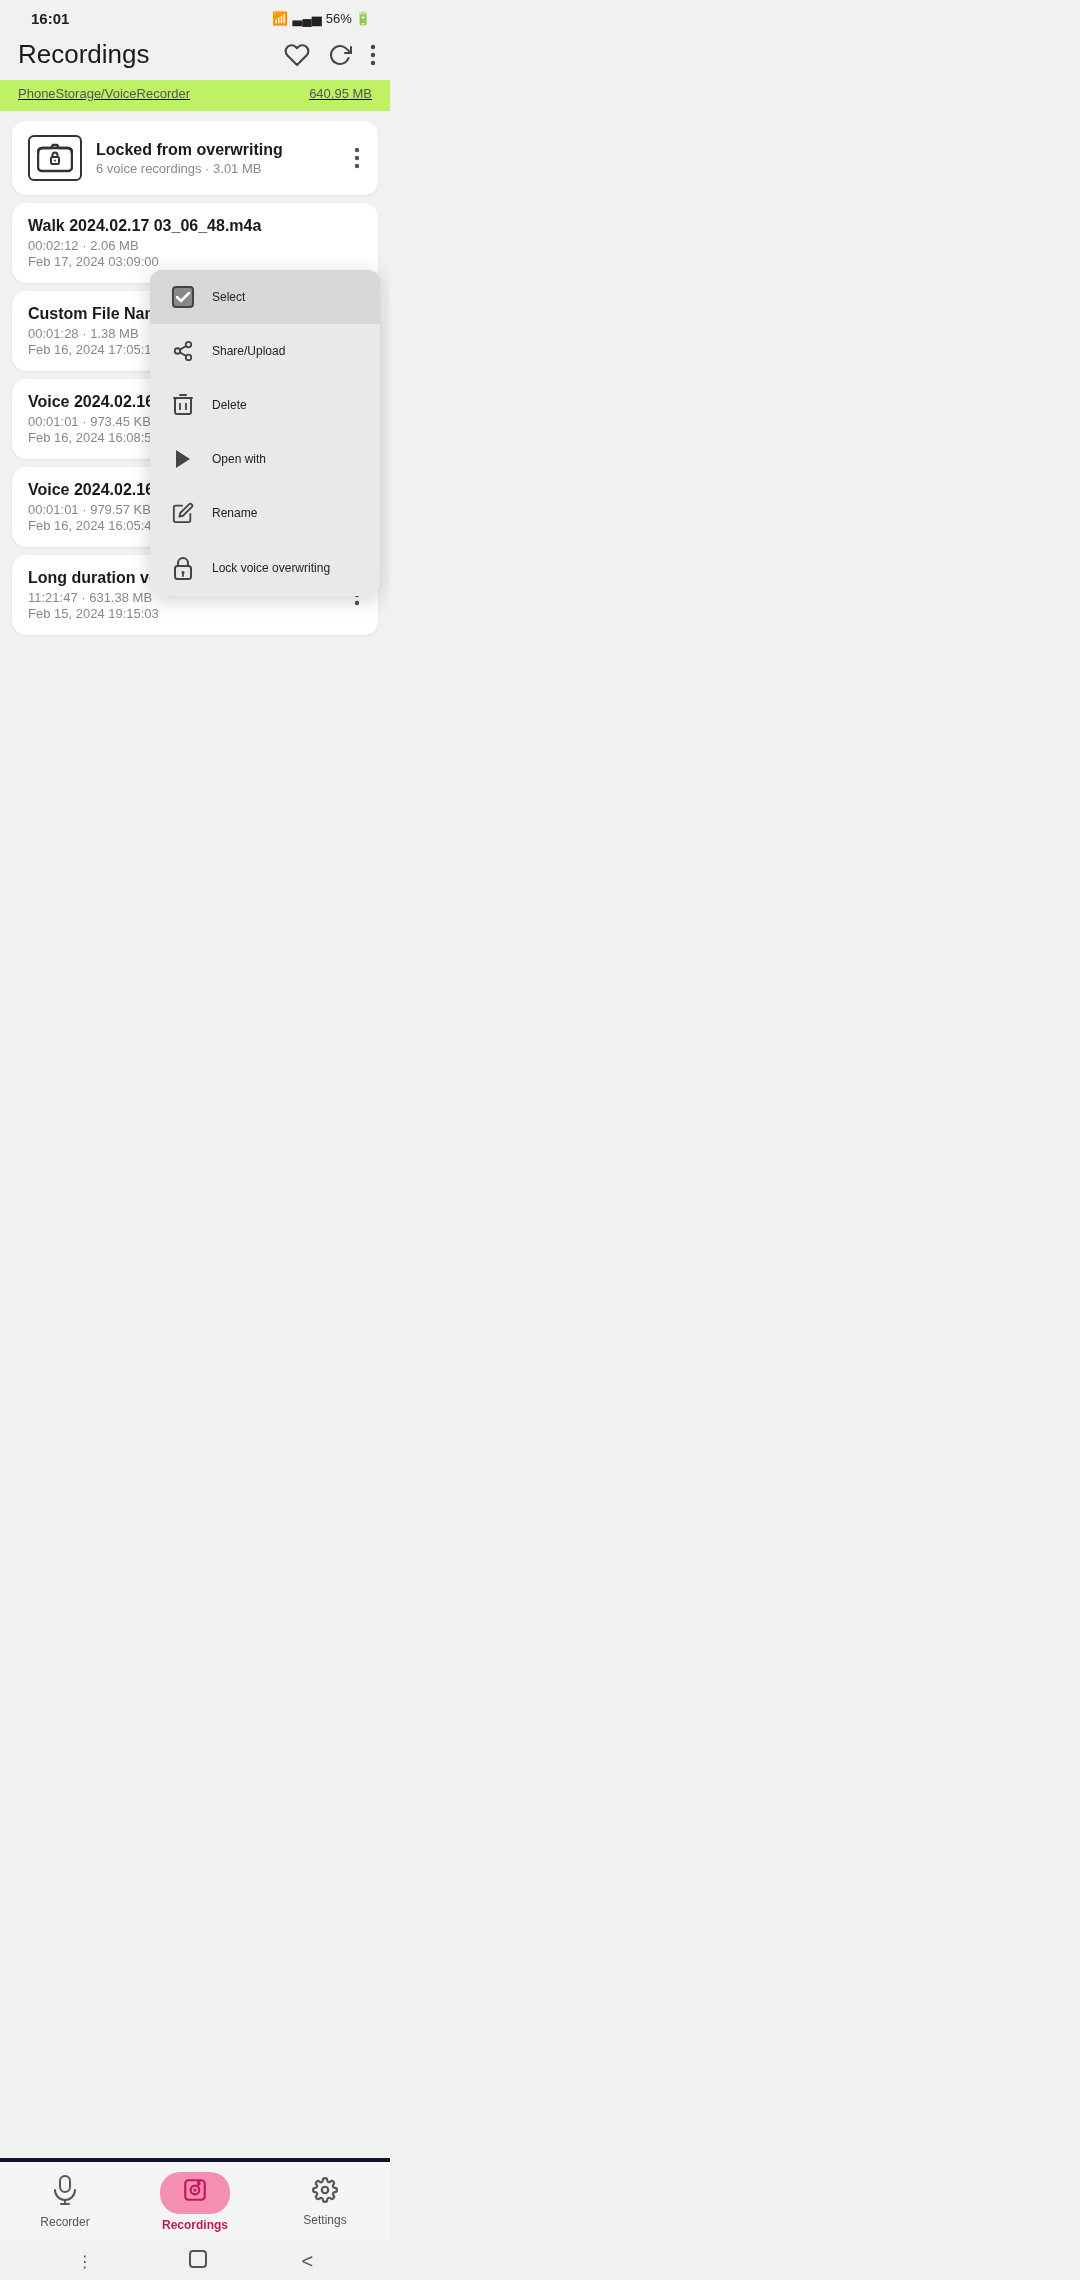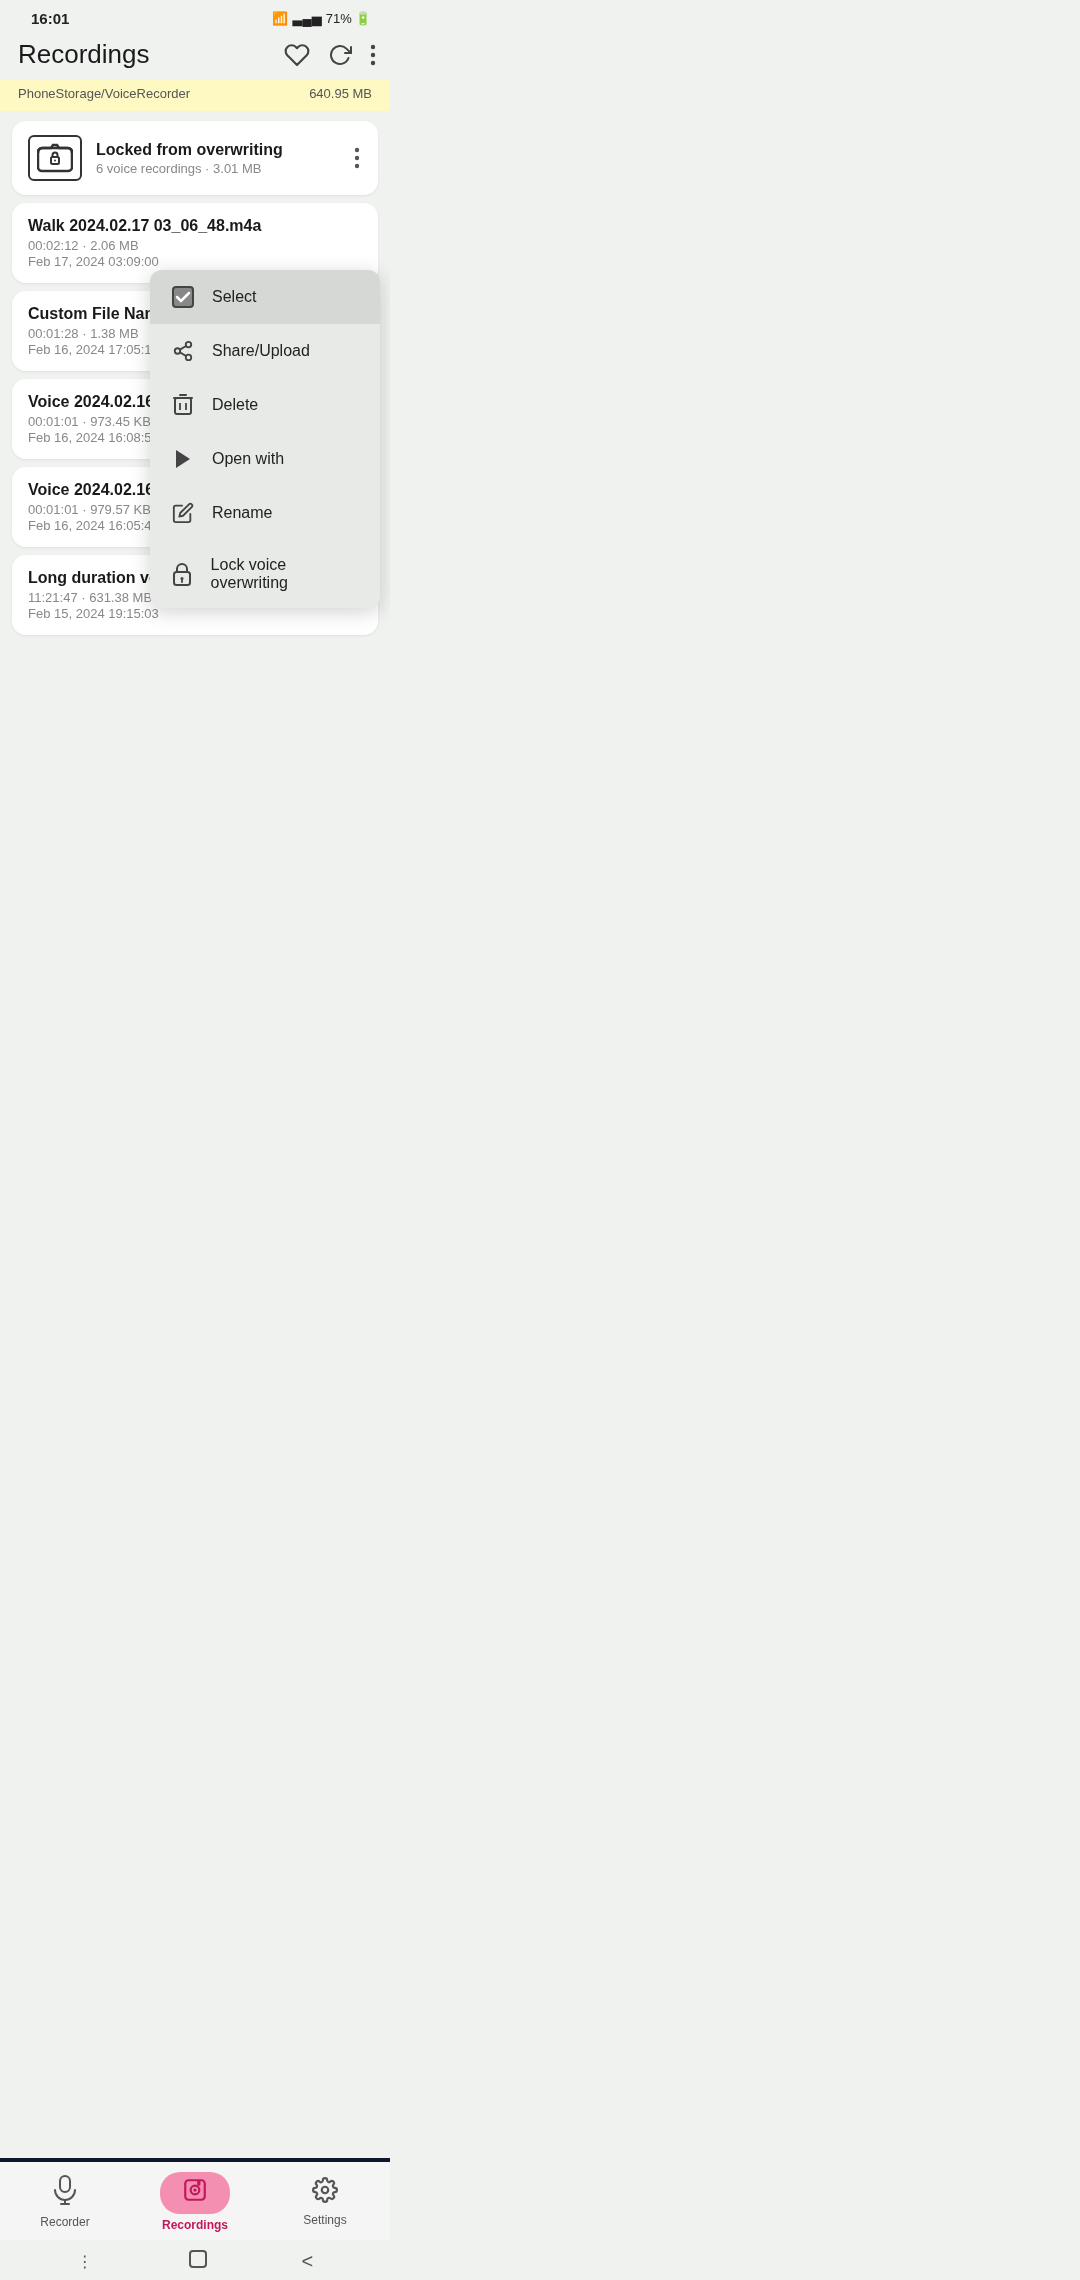--- a/index.html
+++ b/index.html
@@ -60,21 +60,22 @@
       align-items: center;
       justify-content: center;
     }
 
     
     .storage-bar {
       display: flex;
       justify-content: space-between;
       align-items: center;
       padding: 6px 18px 10px 18px;
-      background: #fef9c3;
+      background: #bef264;
+      text-decoration: underline;
     }
     .storage-path {
       font-size: 13px;
       color: #555;
     }
     .storage-size {
       font-size: 13px;
       color: #555;
     }
 
@@ -188,21 +189,21 @@
       box-shadow: 0 4px 20px rgba(0,0,0,0.18);
       overflow: hidden;
       z-index: 20;
     }
 
     .context-menu-item {
       display: flex;
       align-items: center;
       gap: 18px;
       padding: 16px 22px;
-      font-size: 16px;
+      font-size: 12px;
       color: #222;
       cursor: pointer;
       background: transparent;
       border-bottom: none;
     }
     .context-menu-item:first-child {
       background: #d5d8d5;
     }
     .menu-icon {
       width: 22px;
@@ -284,21 +285,21 @@
     }
   </style>
 </head>
 <body>
 
 <div class="status-bar">
   <span class="status-time">16:01</span>
   <div class="status-icons">
     <span>📶</span>
     <span>▃▄▅</span>
-    <span>71%</span>
+    <span>56%</span>
     <span>🔋</span>
   </div>
 </div>
 
 <div class="app-bar">
   <span class="app-title">Recordings</span>
   <div class="app-bar-icons">
     <span class="icon-btn">
       <svg width="26" height="26" viewBox="0 0 24 24" fill="none" stroke="#444" stroke-width="2" stroke-linecap="round" stroke-linejoin="round">
         <path d="M20.84 4.61a5.5 5.5 0 0 0-7.78 0L12 5.67l-1.06-1.06a5.5 5.5 0 0 0-7.78 7.78l1.06 1.06L12 21.23l7.78-7.78 1.06-1.06a5.5 5.5 0 0 0 0-7.78z"></path>

